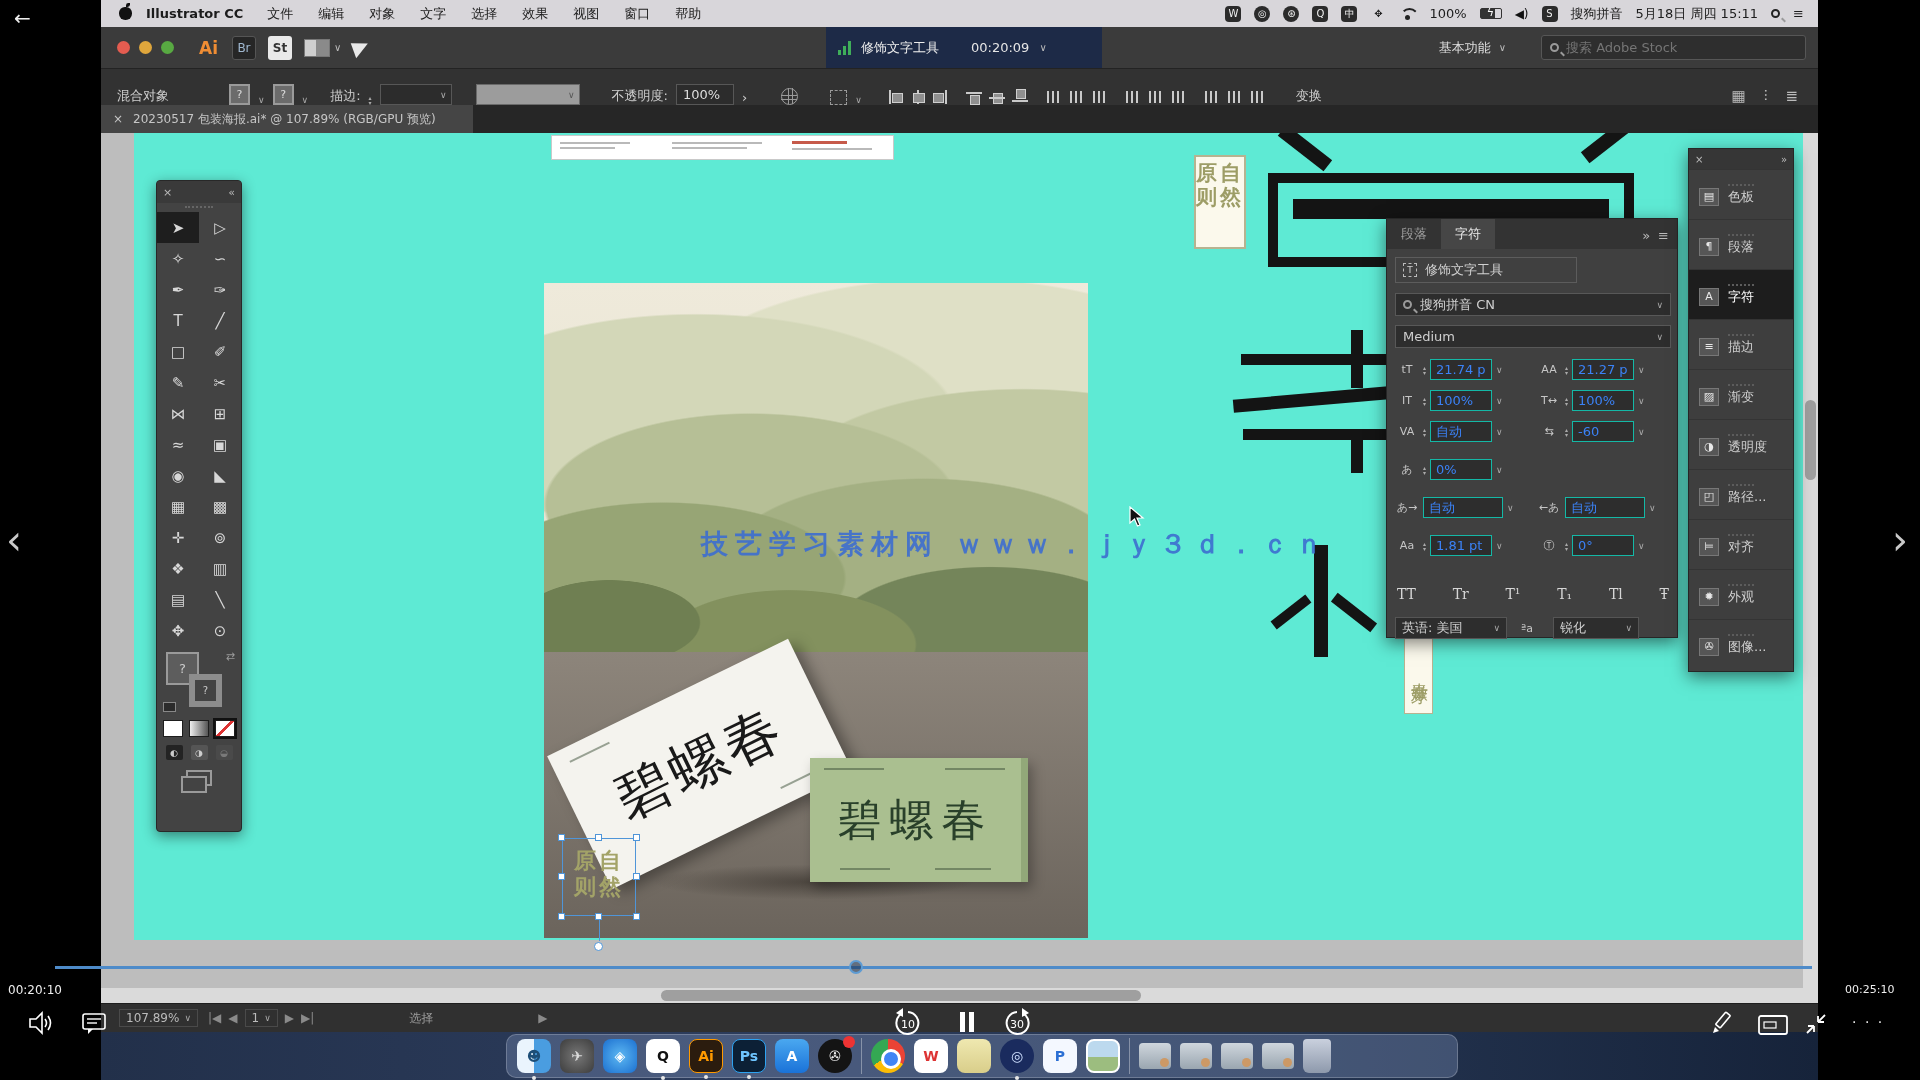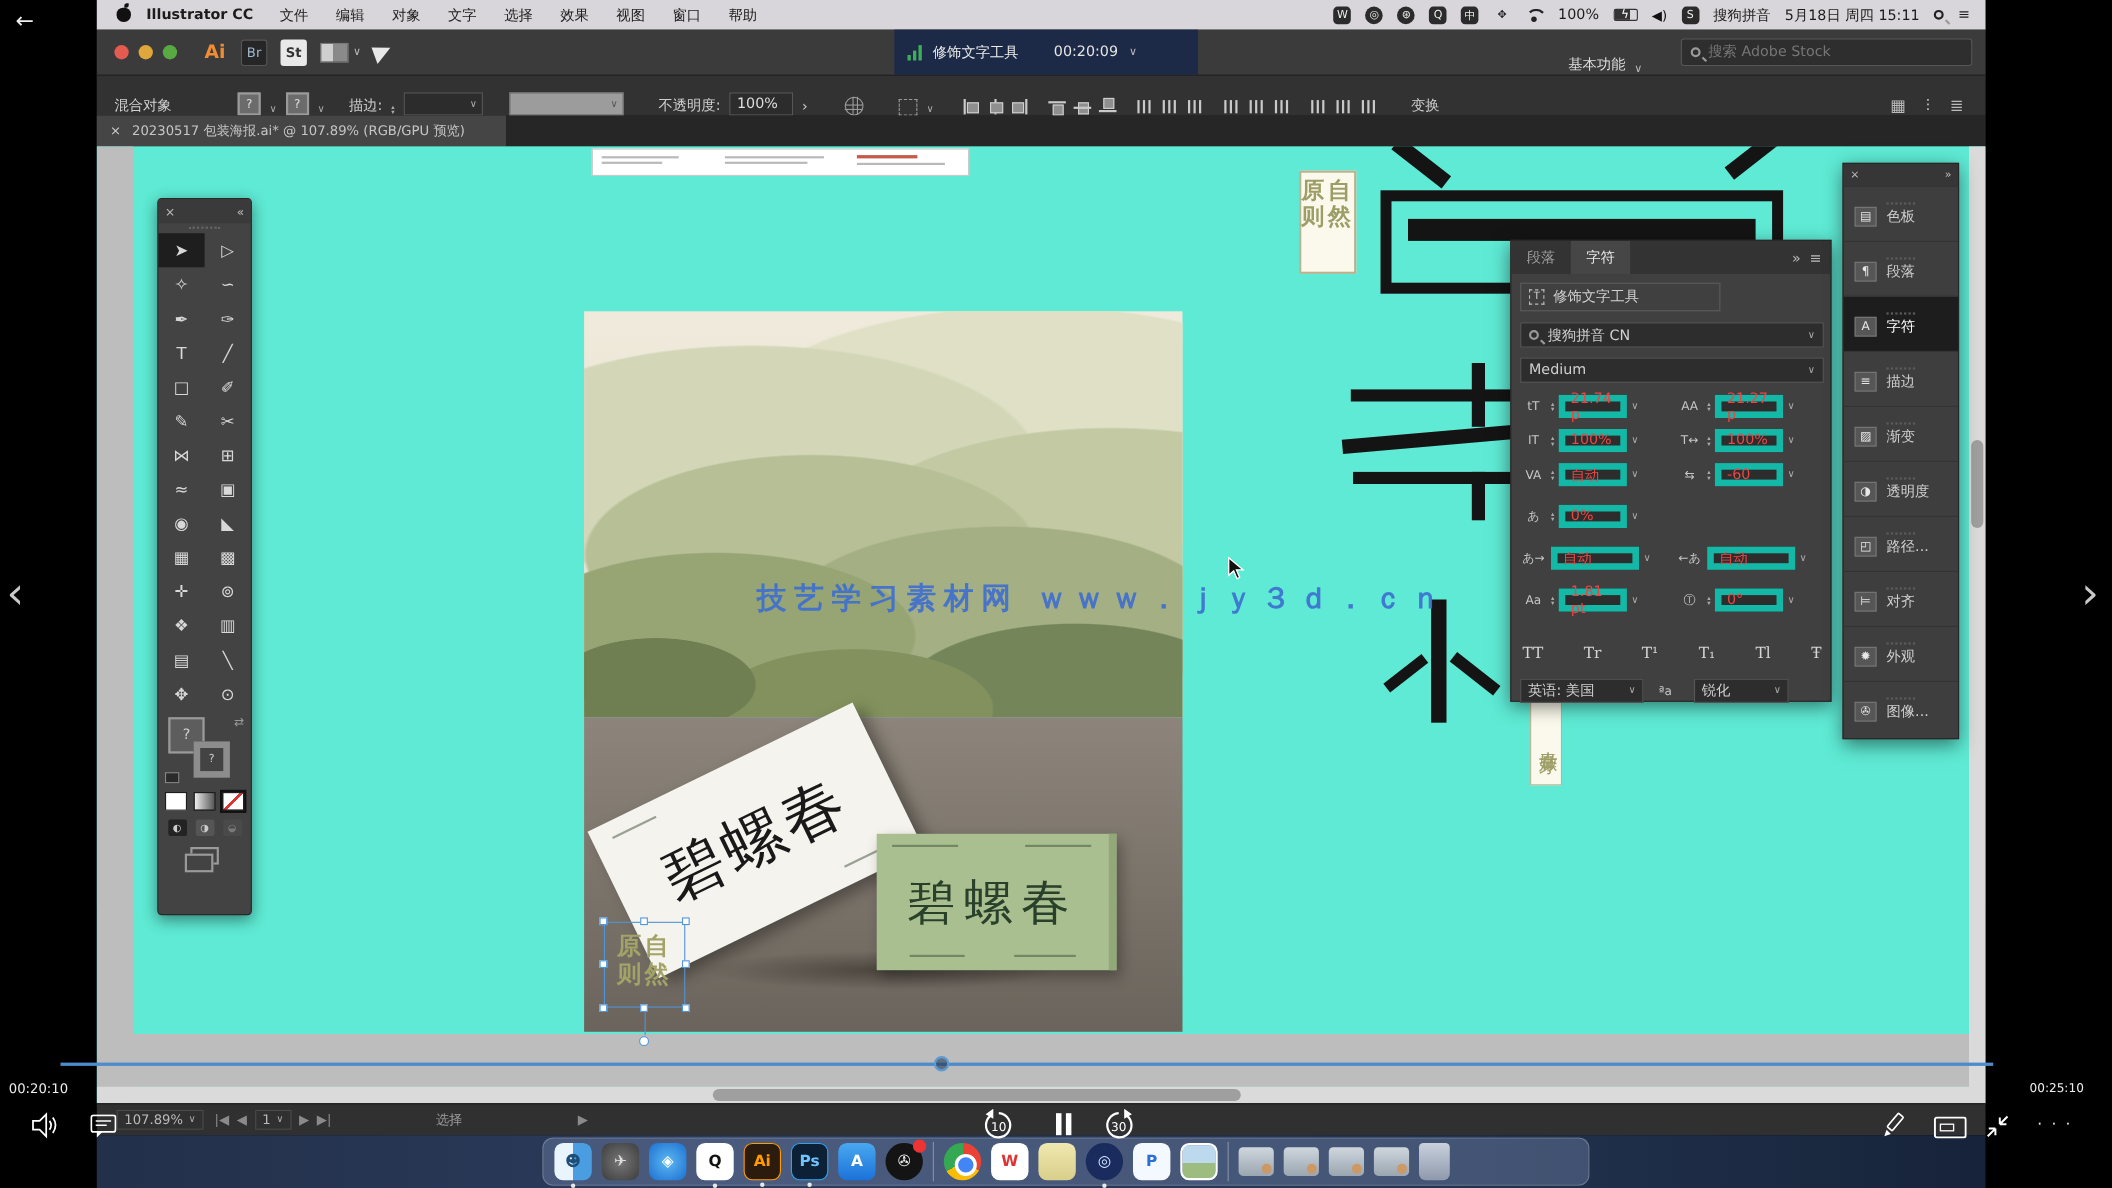--- a/index.html
+++ b/index.html
@@ -15,21 +15,21 @@
 .ttot{left:1845px;top:983px;font-size:11px;color:#eee}
 .pctl{color:#fff}
 .pause{left:955px;top:1013px;width:20px;height:20px}
 .pause i{position:absolute;top:0;width:5px;height:20px;background:#fff}
 .pause i:first-child{left:3px}.pause i:last-child{left:12px}
 .skip{width:30px;height:30px}
 .skip svg{position:absolute;left:0;top:0}
 .skip b{position:absolute;left:0;right:0;top:10px;text-align:center;font-size:11px;font-weight:normal;color:#fff}
 .more{left:1852px;top:1014px;font-size:14px;color:#eee;letter-spacing:2px}
 
-.video{position:absolute;left:88px;top:0;width:1717px;height:824px;background:#1a1a1a}
+.video{position:absolute;left:101px;top:0;width:1717px;height:824px;background:#1a1a1a}
 
 .menubar{position:absolute;left:0;top:0;width:1717px;height:27px;background:#d8d6da;color:#1c1c1c;font-size:13px;display:flex;align-items:center}
 .menubar .apple{width:13px;height:13px;background:#111;border-radius:45% 45% 48% 48%;margin:0 14px 0 18px;position:relative}
 .menubar .apple::before{content:"";position:absolute;left:7px;top:-4px;width:4px;height:4px;background:#111;border-radius:60% 0}
 .mb-app{font-weight:bold;margin-right:24px}
 .mb-item{margin-right:25px}
 .mb-right{margin-left:auto;display:flex;align-items:center;gap:13px;padding-right:14px}
 .sic{width:16px;height:16px;border-radius:4px;background:#2b2b2b;color:#eee;font-size:10px;display:flex;align-items:center;justify-content:center}
 .wifi{width:17px;height:13px;position:relative}
 .wifi::before{content:"";position:absolute;left:1px;top:1px;width:15px;height:15px;border:2px solid #222;border-radius:50%;clip-path:polygon(50% 50%,0 0,100% 0)}
@@ -47,21 +47,21 @@
 .br{background:#262626;border:1px solid #555;color:#9fb7cf}
 .st{background:#e9e9e9;color:#333;font-weight:bold}
 .layo{width:26px;height:18px;background:linear-gradient(90deg,#cfcfcf 45%,#8a8a8a 45%);border:1px solid #777;margin-right:4px}
 .chev{color:#bbb;font-size:10px;margin-right:12px}
 .plane{width:0;height:0;border-left:16px solid #e8e8e8;border-top:6px solid transparent;border-bottom:10px solid transparent;transform:rotate(-20deg)}
 .share{position:absolute;left:725px;top:0;width:276px;height:41px;background:#1d2a47;display:flex;align-items:center;gap:10px;padding:0 12px;font-size:13px;color:#ececec}
 .sbars{display:flex;align-items:flex-end;gap:2px;height:14px}
 .sbars i{width:3px;background:#3fae5a}
 .sbars i:nth-child(1){height:5px}.sbars i:nth-child(2){height:9px}.sbars i:nth-child(3){height:14px}
 .share .tm{margin-left:22px;color:#e5e5e5}
-.workspace{position:absolute;right:300px;top:0;height:41px;display:flex;align-items:flex-end;gap:8px;font-size:13px;color:#ddd}
+.workspace{position:absolute;right:300px;top:0;height:41px;display:flex;align-items:center;gap:8px;font-size:13px;color:#ddd}
 .stock{position:absolute;right:12px;top:8px;width:265px;height:25px;background:#2e2e2e;border:1px solid #565656;border-radius:3px;display:flex;align-items:center;padding:0 8px;gap:7px}
 .stock input{background:transparent;border:0;outline:0;color:#bbb;font-size:13px;width:200px;font-family:inherit}
 .sico{width:9px;height:9px;border:2px solid #9a9a9a;border-radius:50%;position:relative}
 .sico::after{content:"";position:absolute;left:8px;top:8px;width:5px;height:2px;background:#9a9a9a;transform:rotate(45deg)}
 
 .controlbar{position:absolute;left:0;top:68px;width:1717px;height:37px;background:#323232;border-top:1px solid #232323;display:flex;align-items:flex-end;font-size:13px;color:#cfcfcf;gap:8px;padding-left:16px}
 .swatch{width:21px;height:21px;background:#6b6b6b;border:2px solid #9a9a9a;display:flex;align-items:center;justify-content:center;font-size:11px;color:#ddd}
 .ddv{color:#aaa;font-size:9px}
 .spin{display:inline-flex;flex-direction:column;justify-content:center}
 .spin i{font-style:normal;font-size:6px;line-height:5px;color:#aaa}
@@ -154,21 +154,21 @@
 .cp-tab{padding:6px 14px;color:#9d9d9d}
 .cp-tab.on{background:#464646;color:#e8e8e8}
 .cp-tabs .rt{margin-left:auto;display:flex;gap:8px;padding:0 8px 6px;color:#bbb}
 .cp-body{position:relative;height:390px}
 .touchrow{position:absolute;left:8px;top:8px;width:182px;height:26px;border:1px solid #5c5c5c;display:flex;align-items:center;gap:8px;padding:0 7px}
 .ticon{width:14px;height:14px;border:1px dashed #bbb;display:flex;align-items:center;justify-content:center;font-size:9px}
 .fontrow{position:absolute;left:8px;width:276px;height:23px;background:#2d2d2d;border:1px solid #585858;display:flex;align-items:center;gap:8px;padding:0 7px}
 .fontrow .dde{margin-left:auto;color:#aaa;font-size:9px}
 .cpr{position:absolute;display:flex;align-items:center;gap:4px}
 .cpi{width:24px;text-align:center;color:#c6c6c6;font-size:11px}
-.cpv{width:62px;height:21px;background:#2d2d2d;border:6px solid #14b8a6;display:flex;align-items:center;padding:0 5px;color:#ef4444}
+.cpv{width:62px;height:21px;background:#2d2d2d;border:1px solid #14b8a6;display:flex;align-items:center;padding:0 5px;color:#3b82f6}
 .stybtns{position:absolute;left:10px;top:337px;width:272px;display:flex;justify-content:space-between;font-family:"DejaVu Serif","Liberation Serif",serif;font-size:14px;color:#d6d6d6}
 .langrow{position:absolute;left:8px;top:368px;width:276px;display:flex;align-items:center;gap:6px}
 .langbox{width:112px;height:22px;background:#2d2d2d;border:1px solid #555;display:flex;align-items:center;justify-content:space-between;padding:0 6px}
 .aabox{width:86px;height:22px;background:#2d2d2d;border:1px solid #555;display:flex;align-items:center;justify-content:space-between;padding:0 6px;margin-left:6px}
 
 .pdock{position:absolute;left:1587px;top:148px;width:106px;height:524px;background:#3e3e3e;border:1px solid #262626;box-shadow:0 5px 16px rgba(0,0,0,.5)}
 .pd-head{height:20px;display:flex;justify-content:space-between;align-items:center;padding:0 6px;color:#bbb;font-size:10px;background:#363636}
 .pd-item{height:50px;border-top:1px solid #343434;display:flex;flex-direction:column;justify-content:center;padding:0 10px;gap:2px}
 .pd-item .dots{width:26px;height:2px;border-top:2px dotted #5c5c5c;margin:0 auto}
 .pd-row{display:flex;align-items:center;gap:9px;font-size:13px;color:#cfcfcf}

